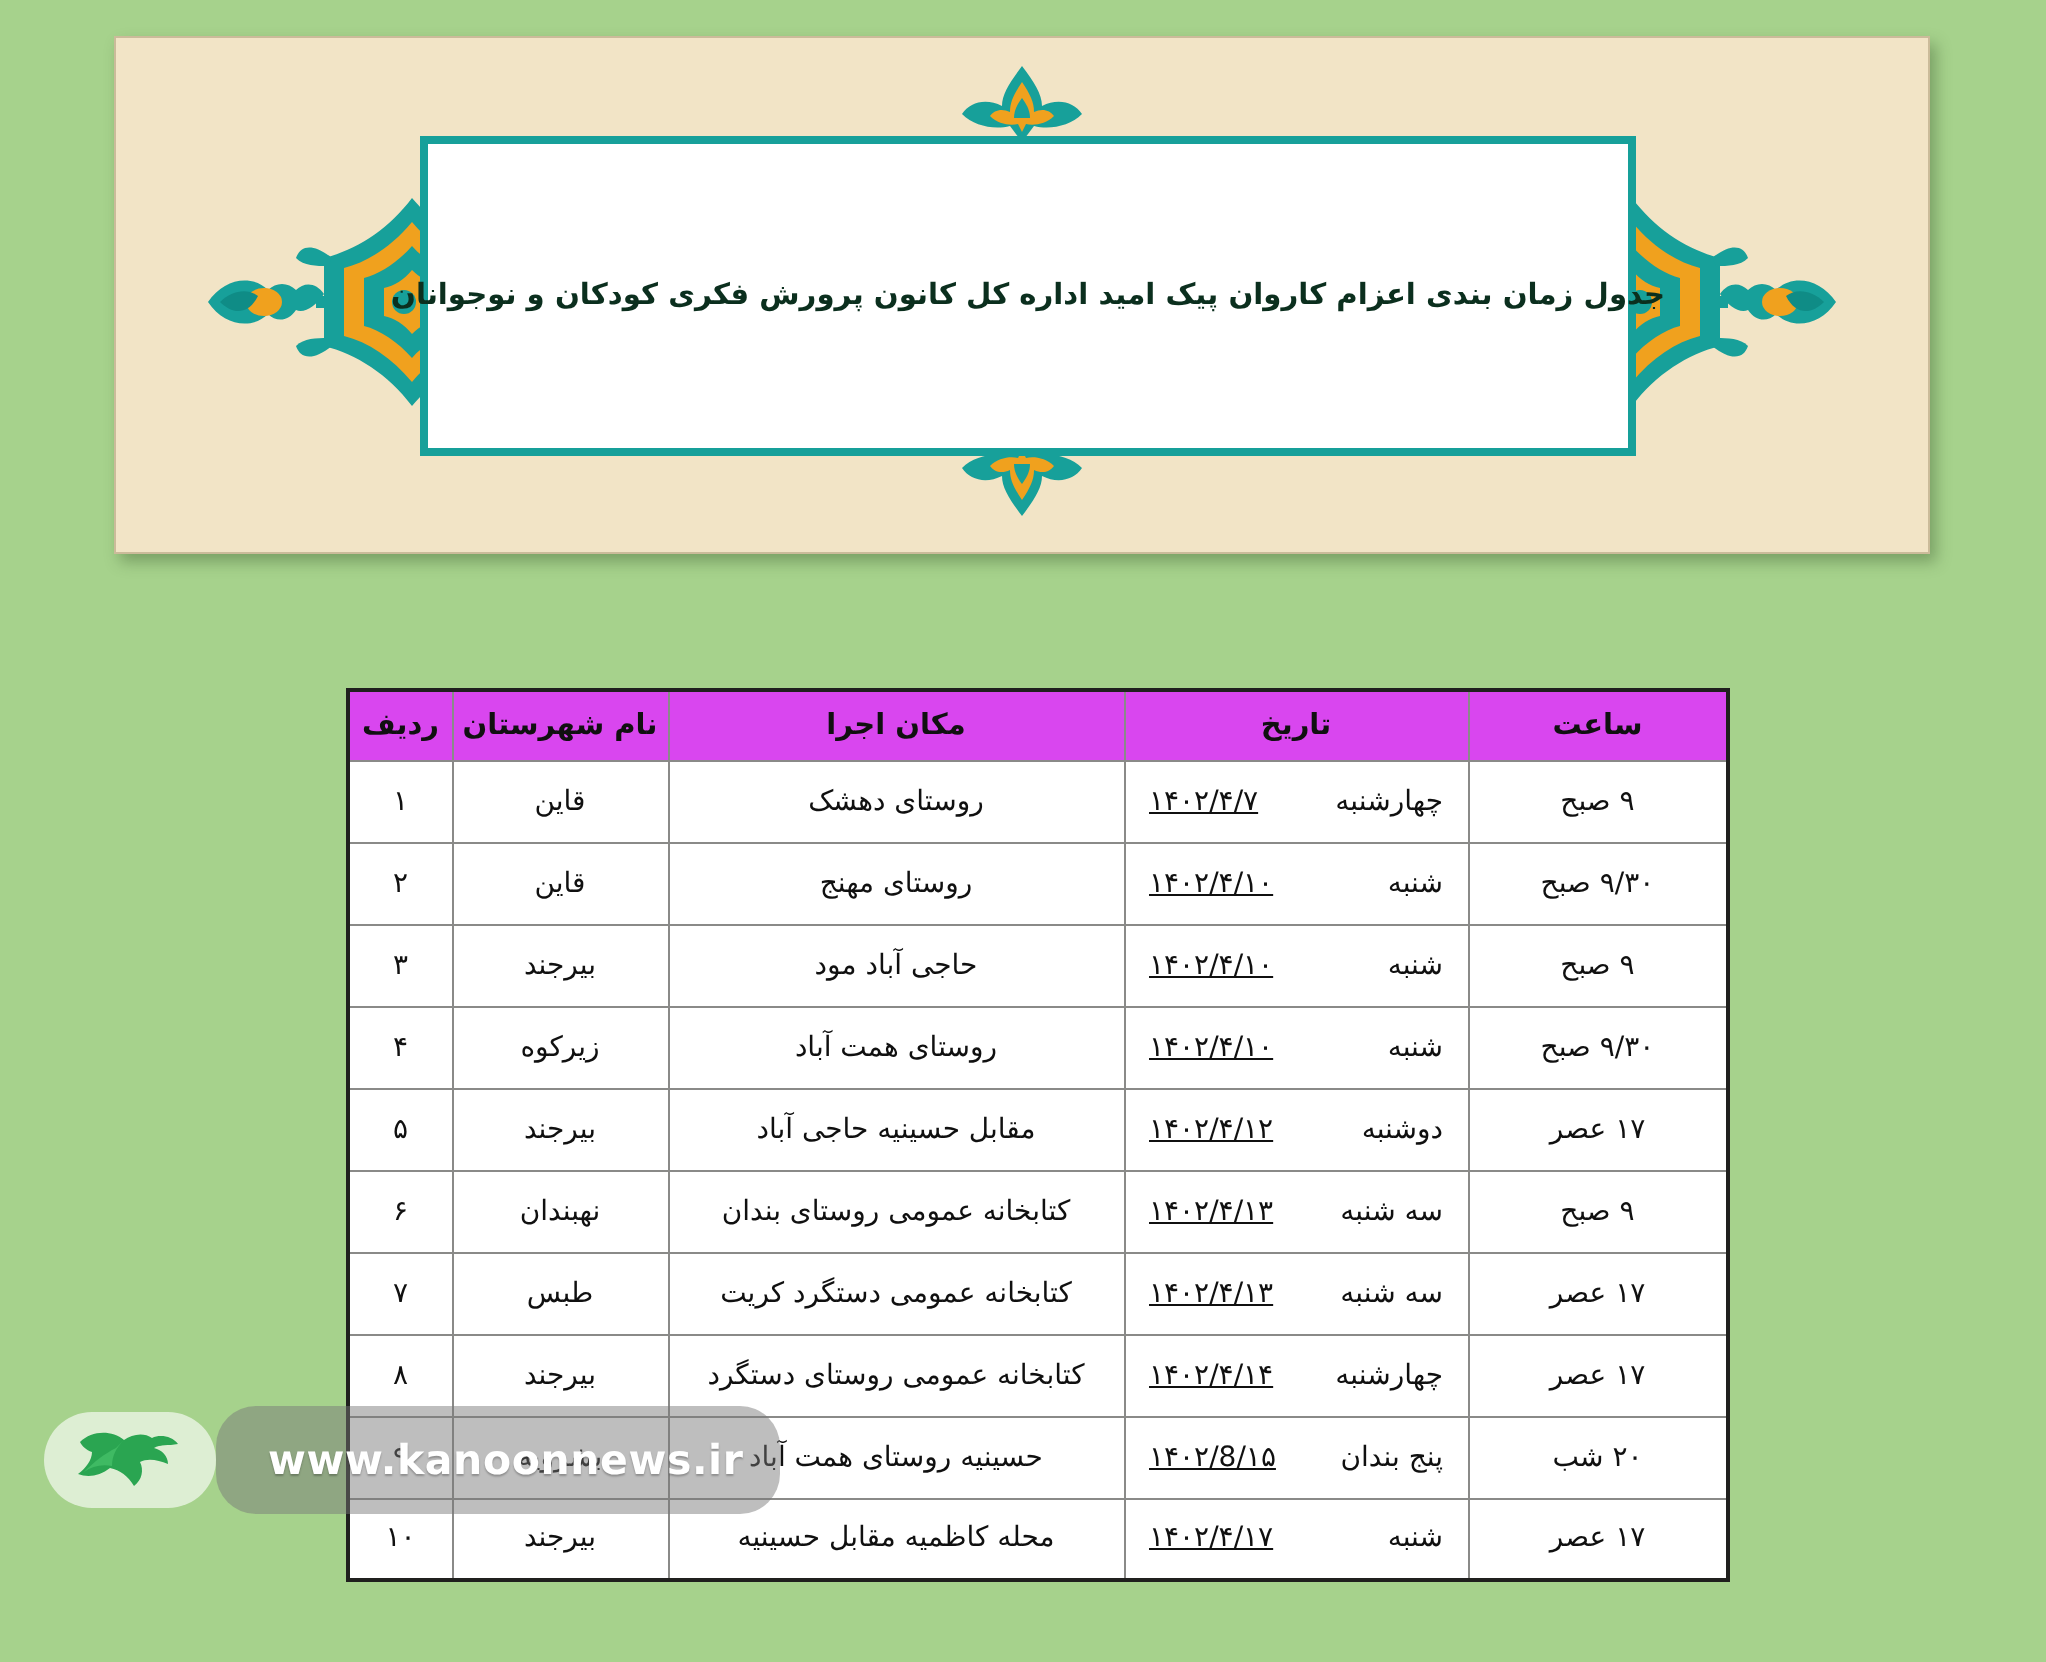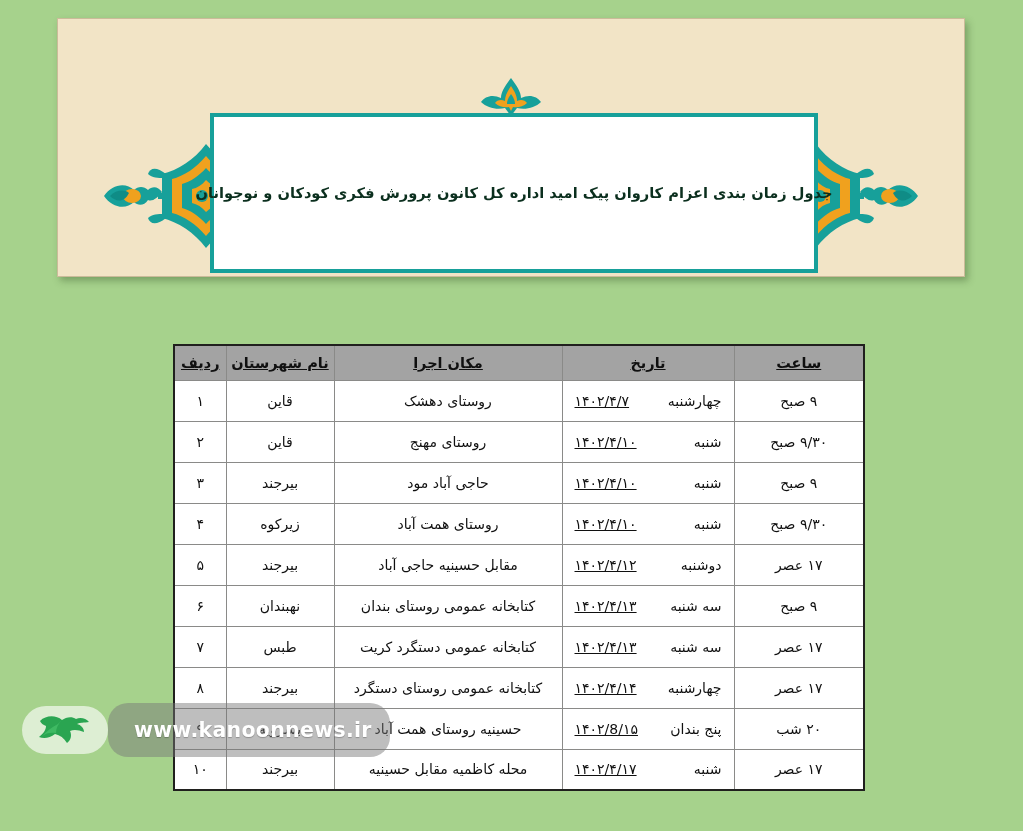--- a/index.html
+++ b/index.html
@@ -20,21 +20,20 @@
     position: absolute;
     left: 57px; top: 18px;
     width: 908px; height: 259px;
     background: #f2e4c6;
     border: 1px solid #cbbb9a;
     box-shadow: 3px 4px 7px rgba(40,70,30,0.35);
   }
   .banner-inner {
     position: absolute; inset: 0;
     overflow: hidden;
-    margin-top: 45px;
   }
 
   
   .title-box {
     position: absolute;
     left: 152px; top: 49px;
     width: 608px; height: 160px;
     background: #ffffff;
     border: 4px solid #17a09a;
     display: flex;
@@ -81,27 +80,26 @@
     table-layout: fixed;
   }
   table.sched th, table.sched td {
     border: 1px solid #8a8a88;
     text-align: center;
     vertical-align: middle;
     color: #101010;
     font-family: "DejaVu Sans", "Liberation Sans", sans-serif;
   }
   table.sched thead th {
-    background: #a3a3a3;
+    background: #d946ef;
     font-weight: bold;
     font-size: 14.5px;
     height: 35px;
     border-color: #8a8a88;
     white-space: nowrap;
-    text-decoration: underline;
   }
   table.sched tbody td {
     height: 41px;
     font-size: 14px;
     background: #ffffff;
     white-space: nowrap;
   }
   
   col.c-row   { width: 52px;  }
   col.c-city  { width: 108px; }

